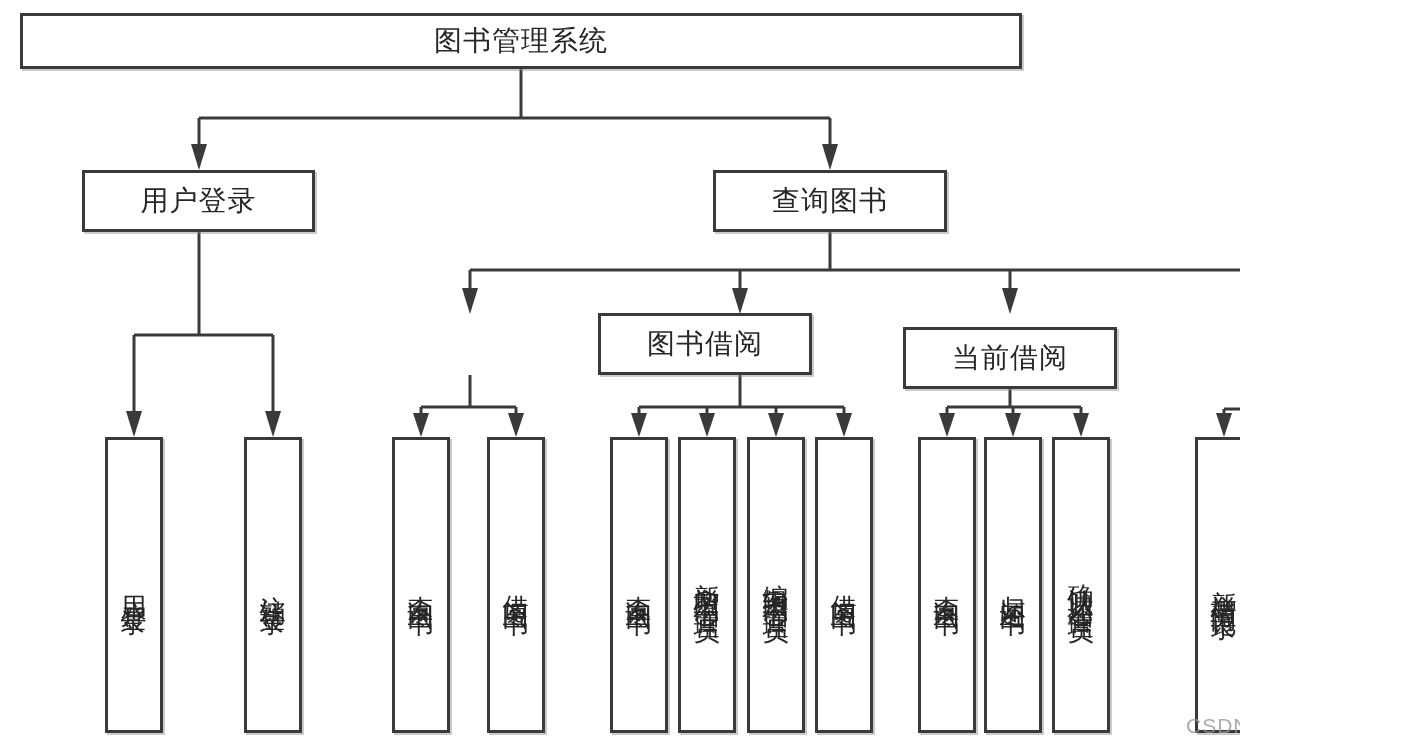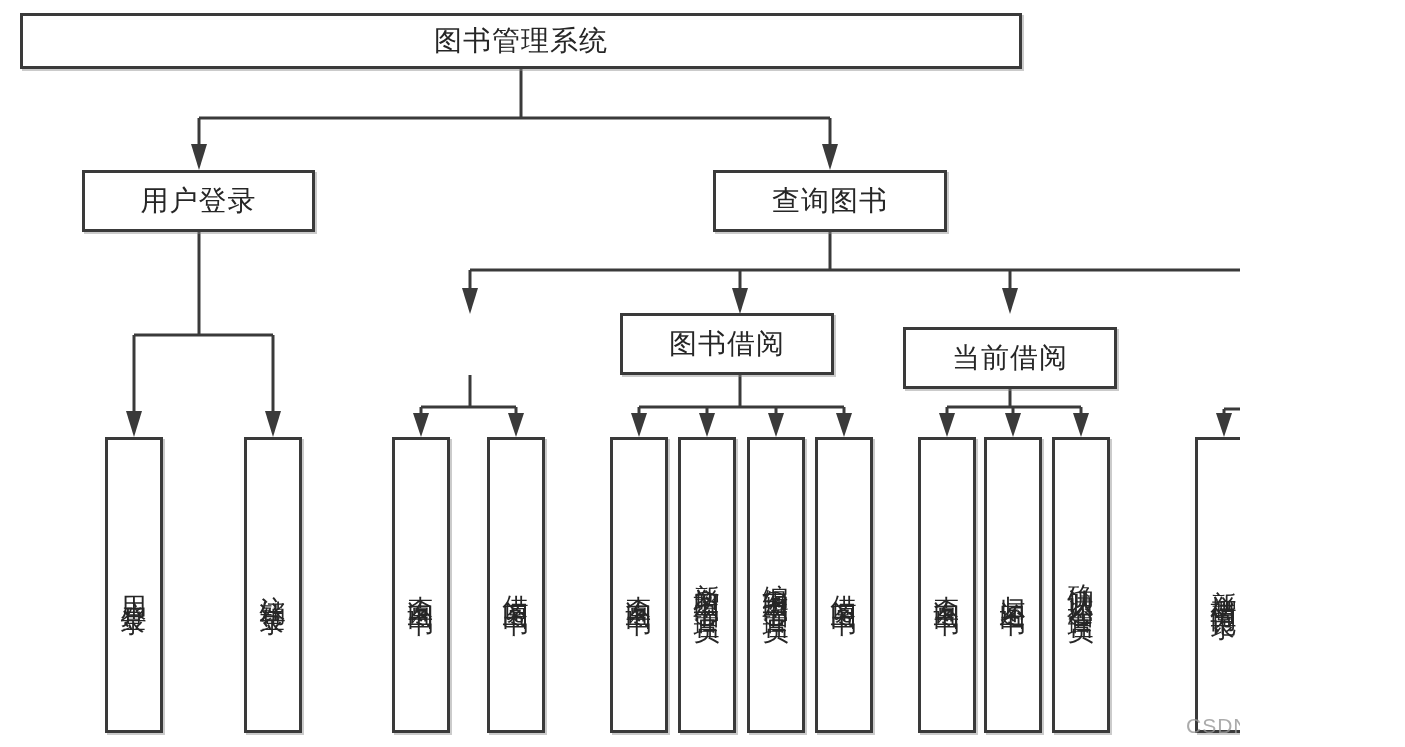--- a/index.html
+++ b/index.html
@@ -146,21 +146,21 @@
     <span class="hlabel">图书管理系统</span>
   </div>
 
   <div class="box hbox" style="left:82px;top:170px;width:233px">
     <span class="hlabel">用户登录</span>
   </div>
   <div class="box hbox" style="left:713px;top:170px;width:234px">
     <span class="hlabel">查询图书</span>
   </div>
 
-  <div class="box hbox" style="left:620px;top:313px;width:214px">
+  <div class="box hbox" style="left:598px;top:313px;width:214px">
     <span class="hlabel">图书借阅</span>
   </div>
   <div class="box hbox" style="left:903px;top:327px;width:214px">
     <span class="hlabel">当前借阅</span>
   </div>
 
   <div class="box vbox" style="left:105px;top:437px">
     <span class="vlabel">用户登录</span>
   </div>
   <div class="box vbox" style="left:244px;top:437px">

